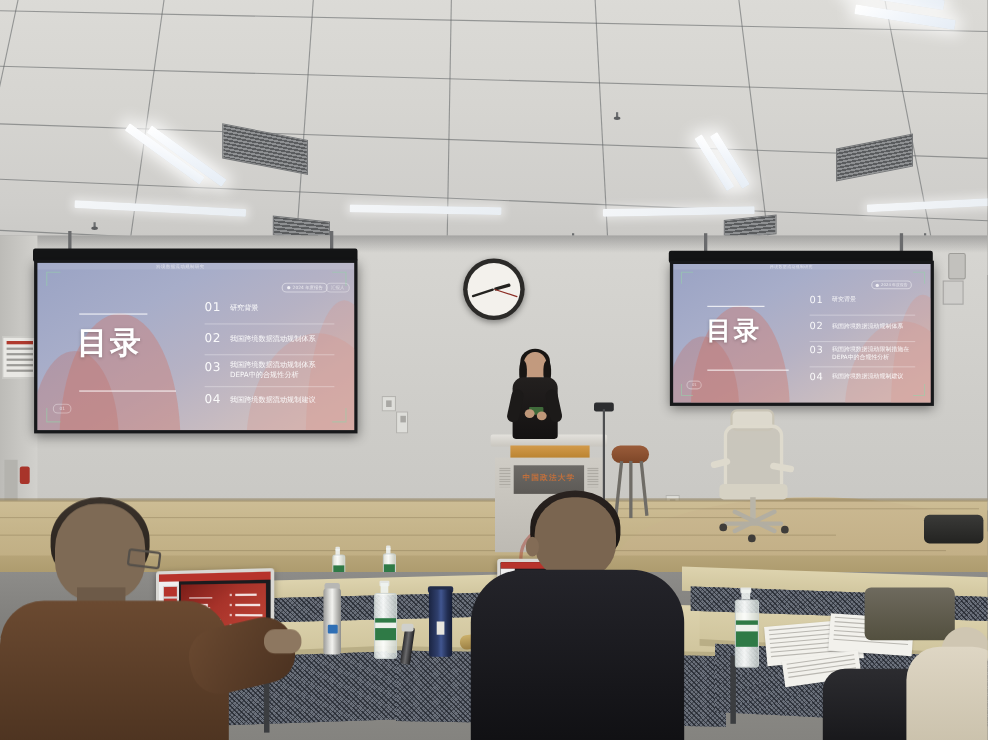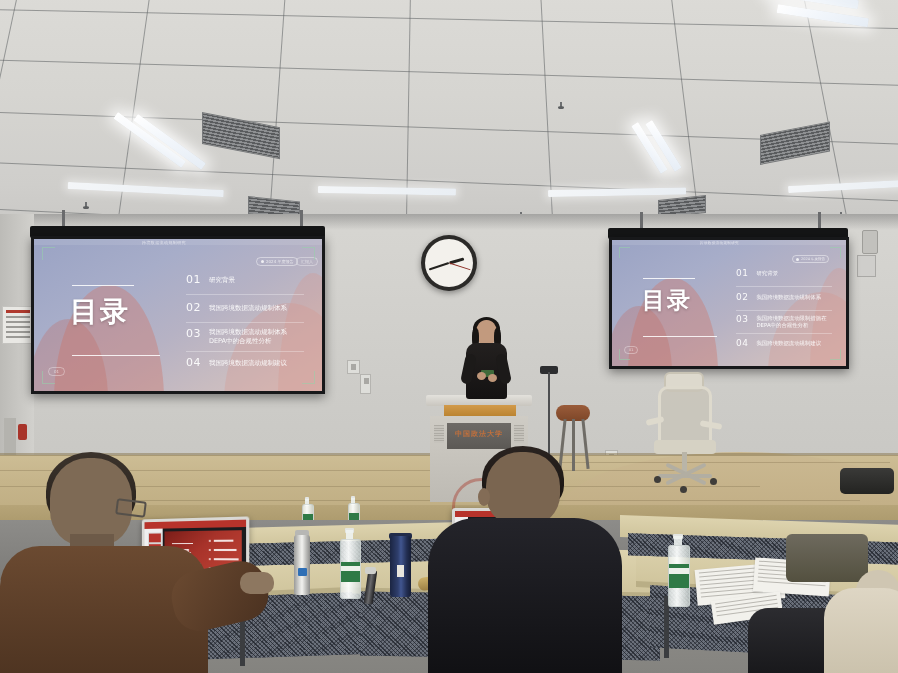--- a/index.html
+++ b/index.html
@@ -85,21 +85,21 @@
   .stage{position:absolute;left:0;top:455px;width:898px;height:70px;
     background:linear-gradient(to bottom,#cdbd95 0%,#c6b58b 35%,#bdab80 100%);}
   .stage-face{position:absolute;left:0;top:505px;width:898px;height:26px;
     background:linear-gradient(to bottom,#b6a478 ,#a89668);}
   .stage-round{position:absolute;left:560px;top:452px;width:360px;height:90px;
     background:linear-gradient(to bottom,#cbb992,#bda97f);border-radius:50%/60px 60px 0 0;}
   .wgrain{position:absolute;height:1px;background:rgba(120,104,70,.30);}
   .stage-edge{position:absolute;left:0;top:453px;width:898px;height:3px;background:rgba(140,124,88,.55);}
 
   
-  .podium{position:absolute;left:430px;top:395px;width:98px;height:112px;}
+  .podium{position:absolute;left:450px;top:395px;width:98px;height:112px;}
   .pod-top{position:absolute;left:-4px;top:0;width:106px;height:11px;
     background:linear-gradient(to bottom,#e3e1dc,#c9c6bf);border-radius:2px;}
   .pod-band{position:absolute;left:14px;top:10px;width:72px;height:12px;
     background:linear-gradient(to bottom,#d29a4a,#b9822f);}
   .pod-body{position:absolute;left:0;top:21px;width:98px;height:86px;
     background:linear-gradient(to bottom,#cfccc5,#bdbab3);}
   .pod-panel{position:absolute;left:17px;top:28px;width:64px;height:26px;
     background:linear-gradient(to bottom,#6d6a66,#5c5955);}
   .pod-logo{position:absolute;left:0;top:6px;width:64px;text-align:center;color:#c8713a;
     font-family:"DejaVu Sans",sans-serif;font-size:7px;letter-spacing:1px;font-weight:700;opacity:.92;}

